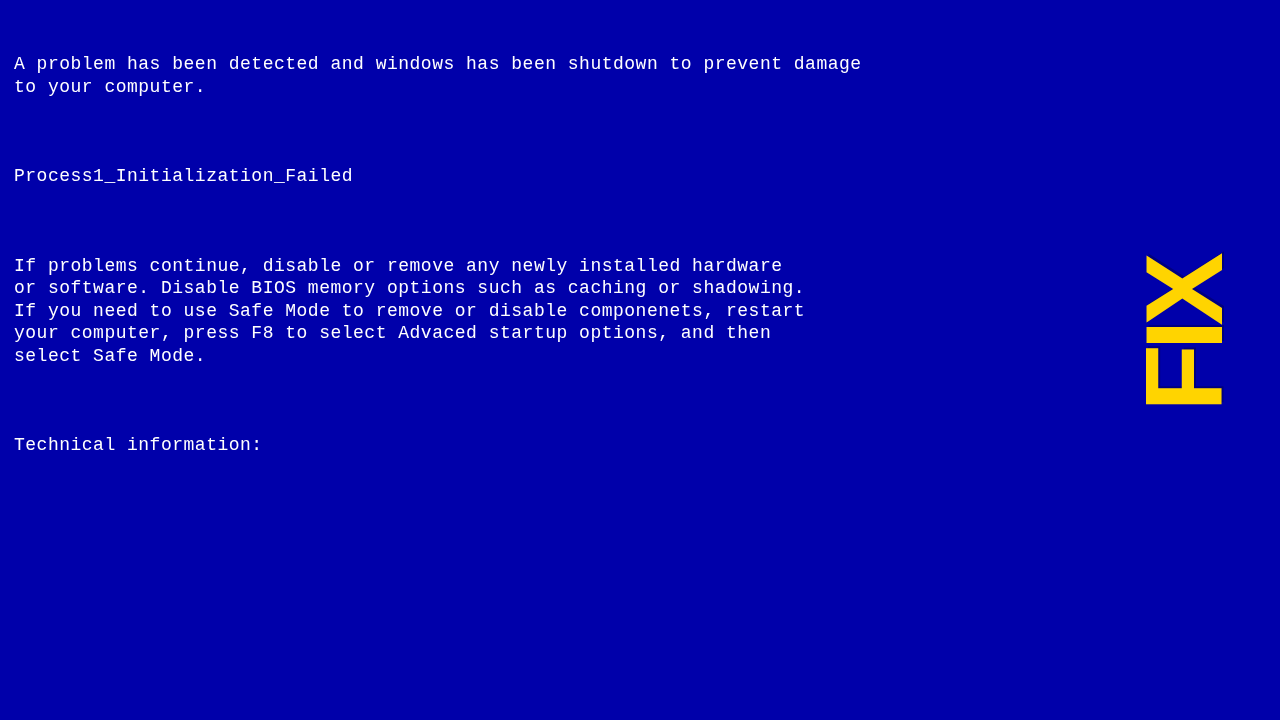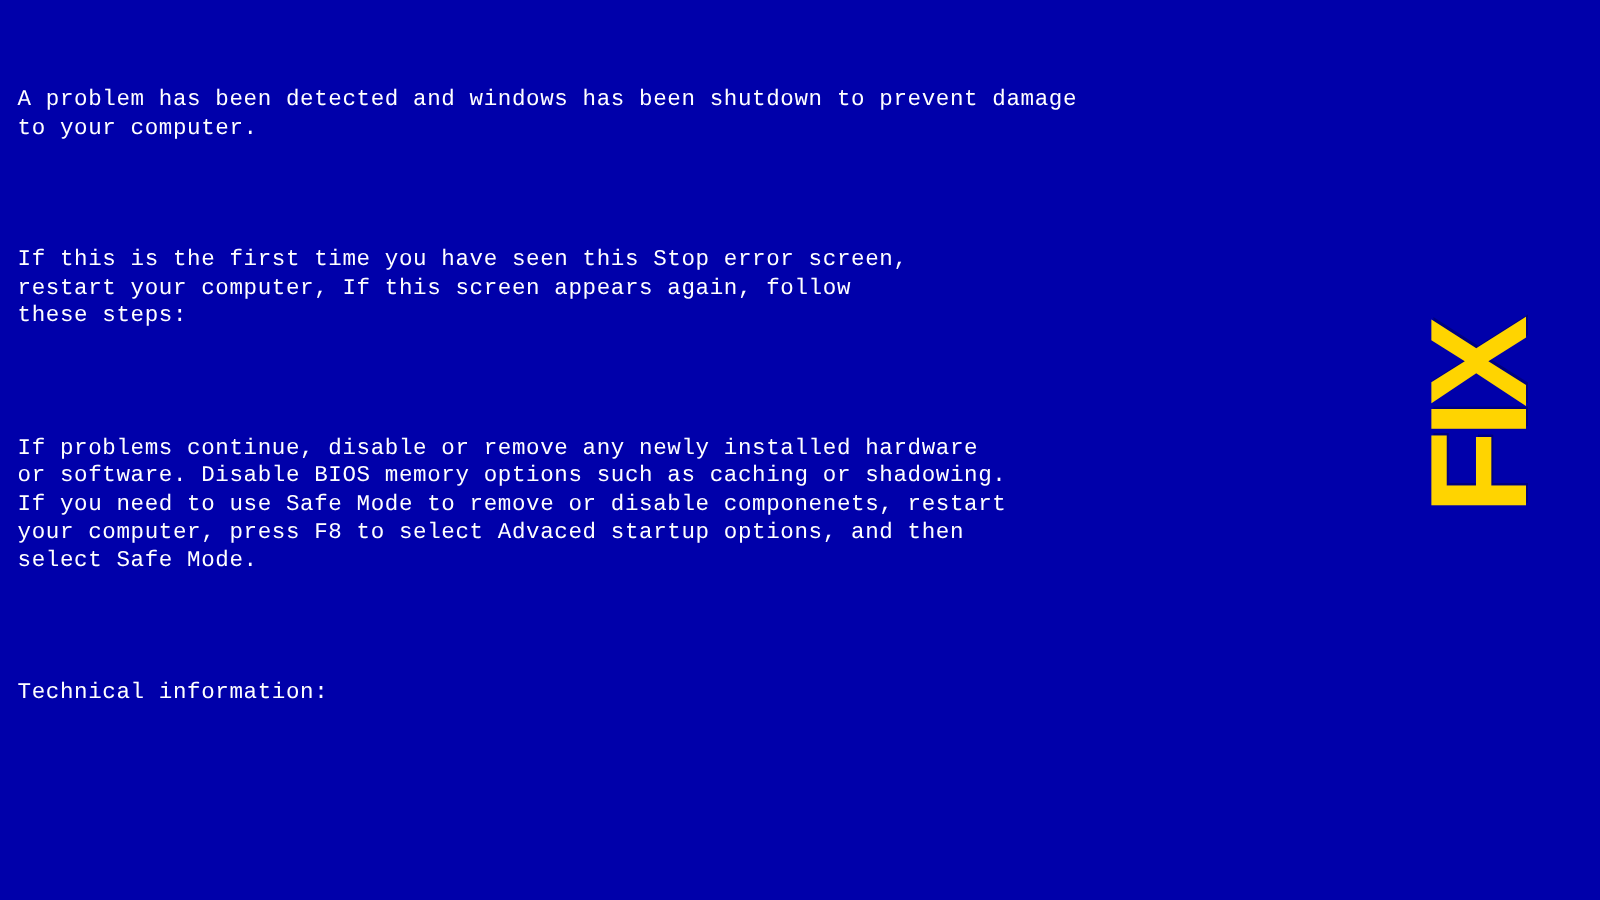--- a/index.html
+++ b/index.html
@@ -16,21 +16,21 @@
     font-size: 18px;
     line-height: 1.25;
     letter-spacing: 0.5px;
     position: relative;
   }
   .screen {
     padding: 8px 14px;
     white-space: pre-wrap;
   }
   .para {
-    margin: 16px 0 22px 0;
+    margin: 0 0 22px 0;
   }
   .fix-overlay {
     position: absolute;
     right: 20px;
     top: 280px;
     color: #ffd400;
     font-family: Arial, Helvetica, sans-serif;
     font-weight: 900;
     font-size: 110px;
     letter-spacing: -6px;
@@ -40,23 +40,21 @@
     user-select: none;
     line-height: 1;
   }
 </style>
 </head>
 <body>
 
 <div class="screen">
   <div class="para">A problem has been detected and windows has been shutdown to prevent damage
 to your computer.</div>
-  <div class="para">If this is the first time you have seen this Stop error screen,
-restart your computer, If this screen appears again, follow
-these steps:</div>
+  <div class="para">Process1_Initialization_Failed</div>
   <div class="para">If problems continue, disable or remove any newly installed hardware
 or software. Disable BIOS memory options such as caching or shadowing.
 If you need to use Safe Mode to remove or disable componenets, restart
 your computer, press F8 to select Advaced startup options, and then
 select Safe Mode.</div>
   <div class="para">Technical information:</div>
   
   
   
   

